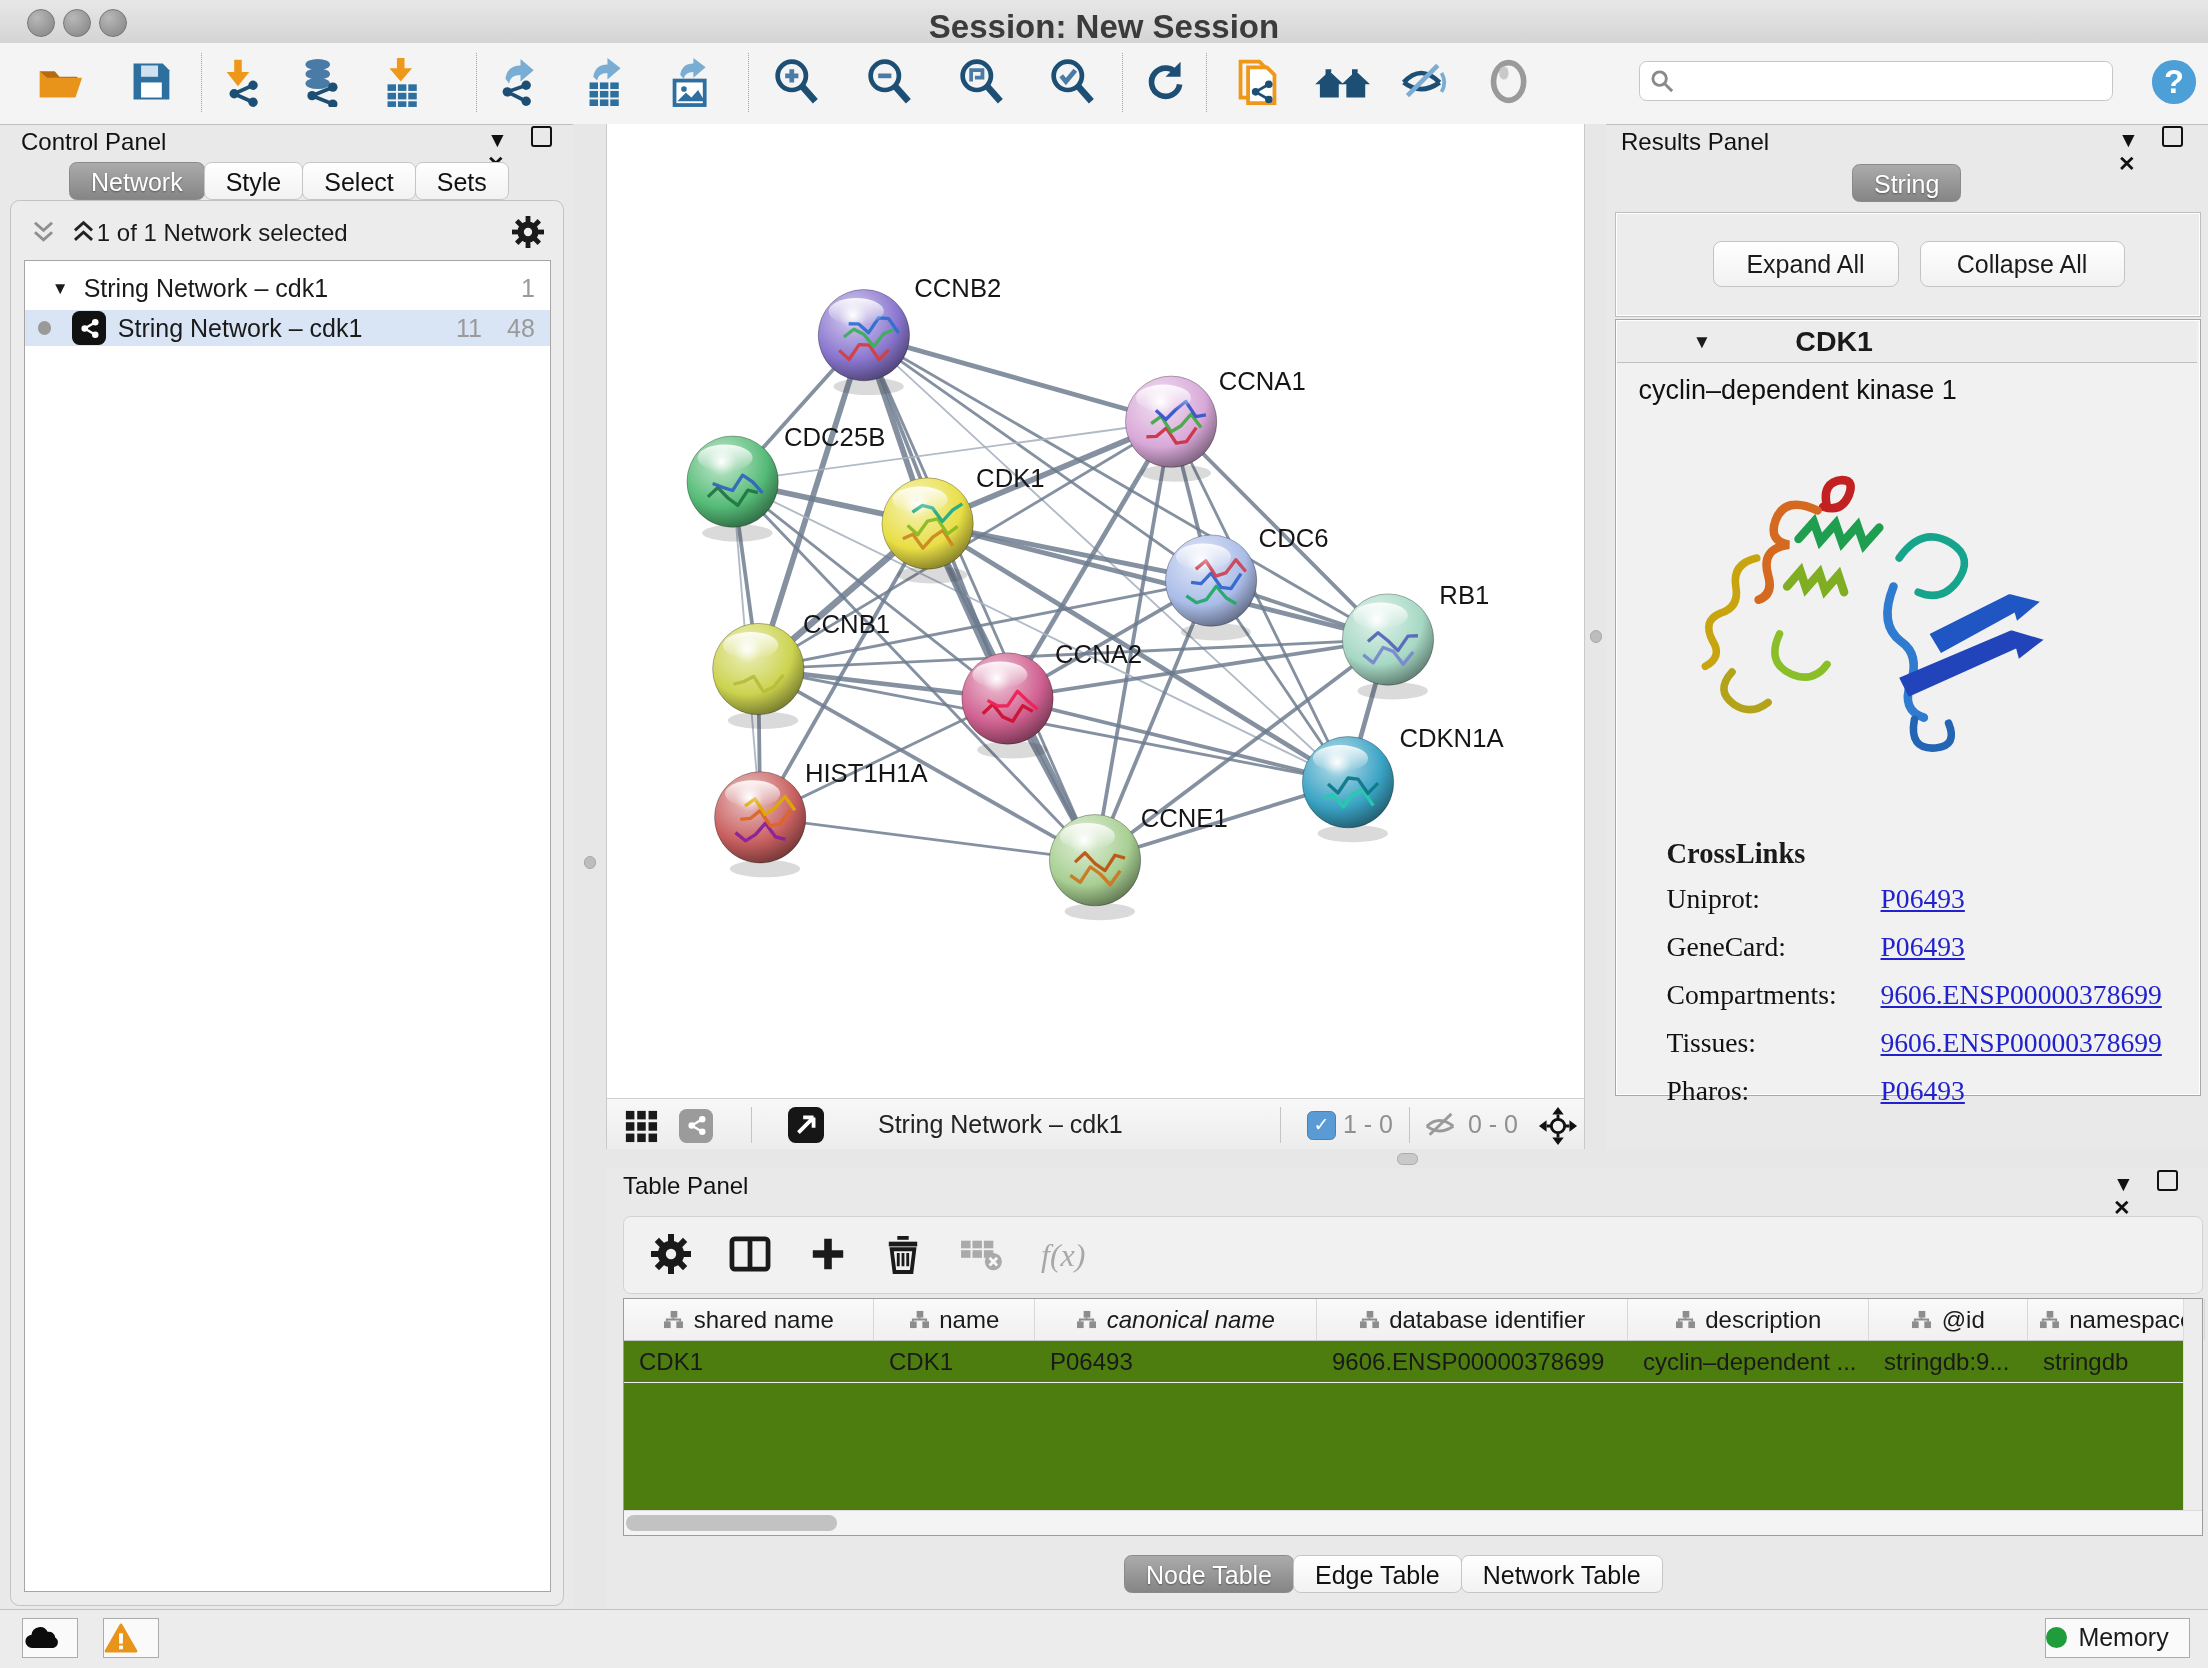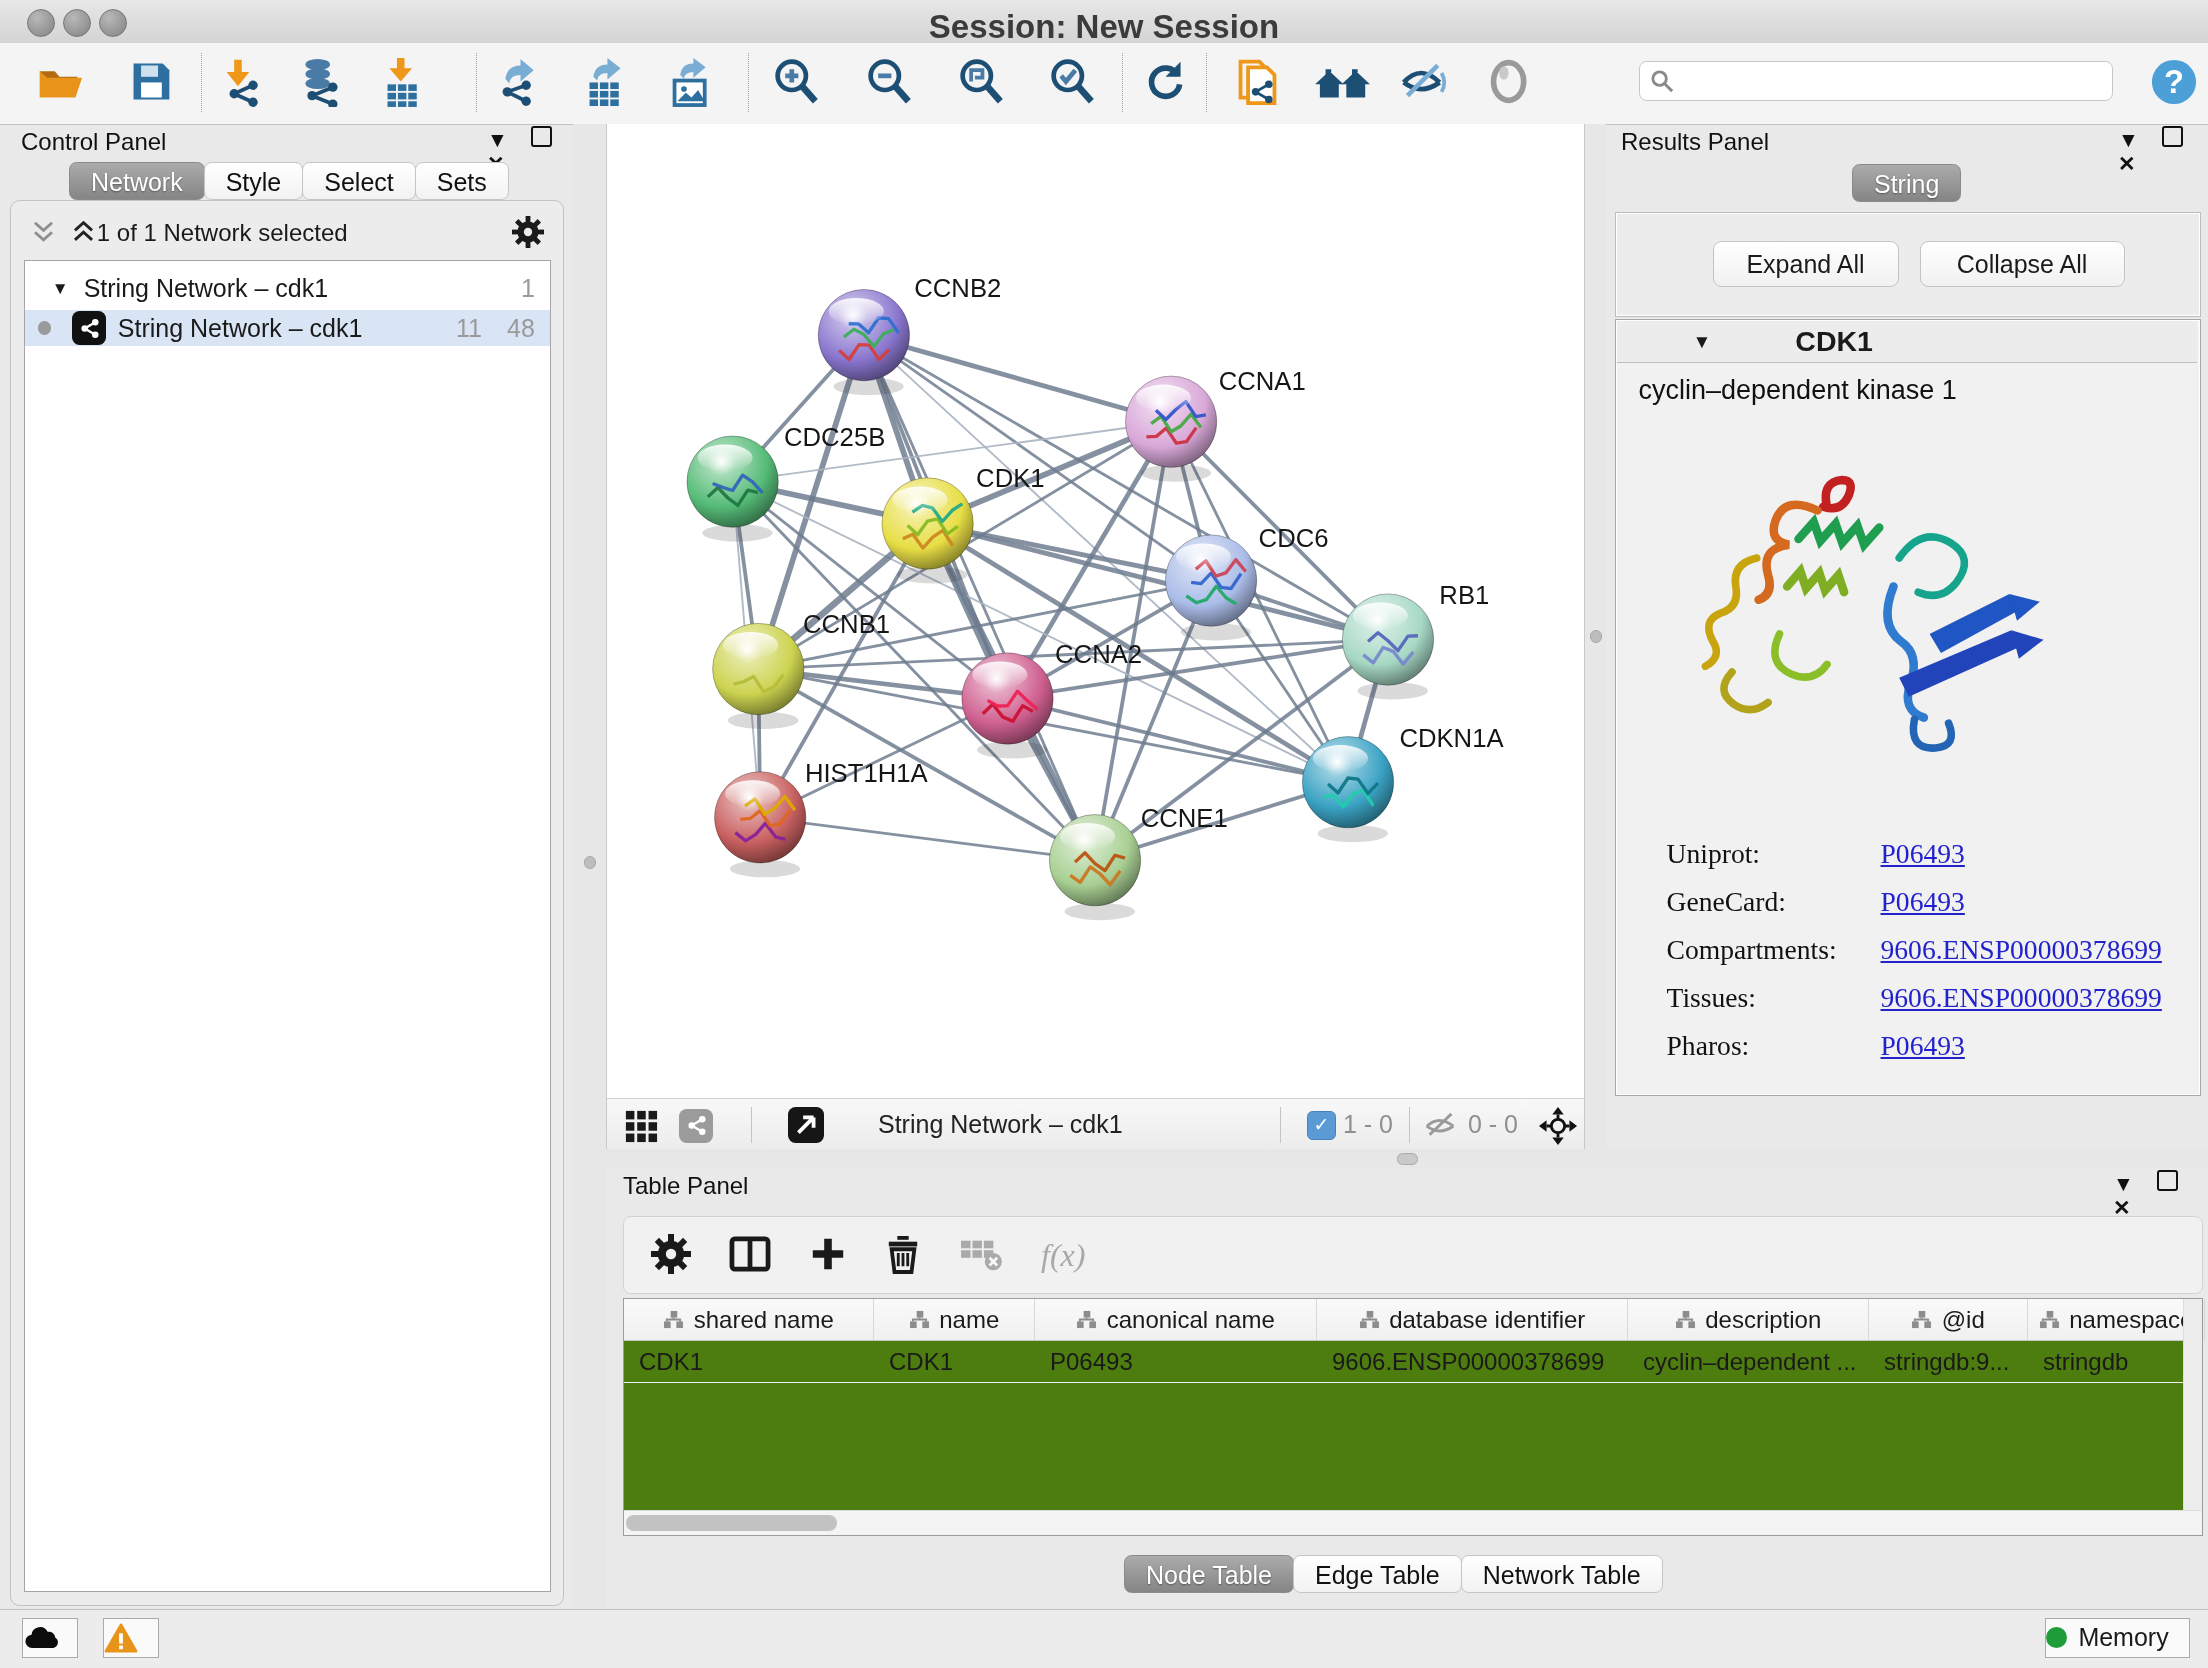--- a/index.html
+++ b/index.html
@@ -615,20 +615,21 @@
         <path d="M236 120 q24 -34 54 -16 q26 16 6 42 q-16 20 -40 10" stroke="#16a58c" stroke-width="8"></path>
         <path d="M230 150 q-16 40 8 58 q20 14 10 44 q-10 28 14 36" stroke="#2e7bd0" stroke-width="9"></path>
         <path d="M252 290 q-6 32 22 30 q24 -2 14 -26" stroke="#2464b4" stroke-width="8"></path>
       </g>
       <polygon points="268,200 352,158 360,176 280,220" fill="#1f56c4"></polygon>
       <polygon points="236,246 354,196 362,214 246,266" fill="#2244bb"></polygon>
       <polygon points="352,158 384,166 360,186" fill="#1f56c4"></polygon>
       <polygon points="354,196 388,206 362,226" fill="#2244bb"></polygon>
     </svg>
     <div id="crosslinks" class="abs serif">
+      <h3>CrossLinks</h3>
       <div id="crosslinks-rows">
           <div class="cl-row">
             <span class="cl-label">Uniprot:</span>
             <a class="cl-value">P06493</a>
           </div>
           <div class="cl-row">
             <span class="cl-label">GeneCard:</span>
             <a class="cl-value">P06493</a>
           </div>
           <div class="cl-row">
@@ -714,21 +715,21 @@
           <svg width="21" height="19" viewBox="0 0 22 20">
             <g fill="#8d8d8d">
               <rect x="8" y="1" width="7" height="7"></rect>
               <rect x="1" y="12" width="7" height="7"></rect>
               <rect x="14" y="12" width="7" height="7"></rect>
             </g>
             <path d="M11 8v3M4 12v-2h14v2" stroke="#8d8d8d" stroke-width="2" fill="none"></path>
           </svg>
           <span>name</span>
         </div>
-        <div class="th" style="width: 282px; flex: 0 0 auto;">
+        <div class="th" style="width: 282px; flex: 0 0 auto; font-style: italic;">
           <svg width="21" height="19" viewBox="0 0 22 20">
             <g fill="#8d8d8d">
               <rect x="8" y="1" width="7" height="7"></rect>
               <rect x="1" y="12" width="7" height="7"></rect>
               <rect x="14" y="12" width="7" height="7"></rect>
             </g>
             <path d="M11 8v3M4 12v-2h14v2" stroke="#8d8d8d" stroke-width="2" fill="none"></path>
           </svg>
           <span>canonical name</span>
         </div>

